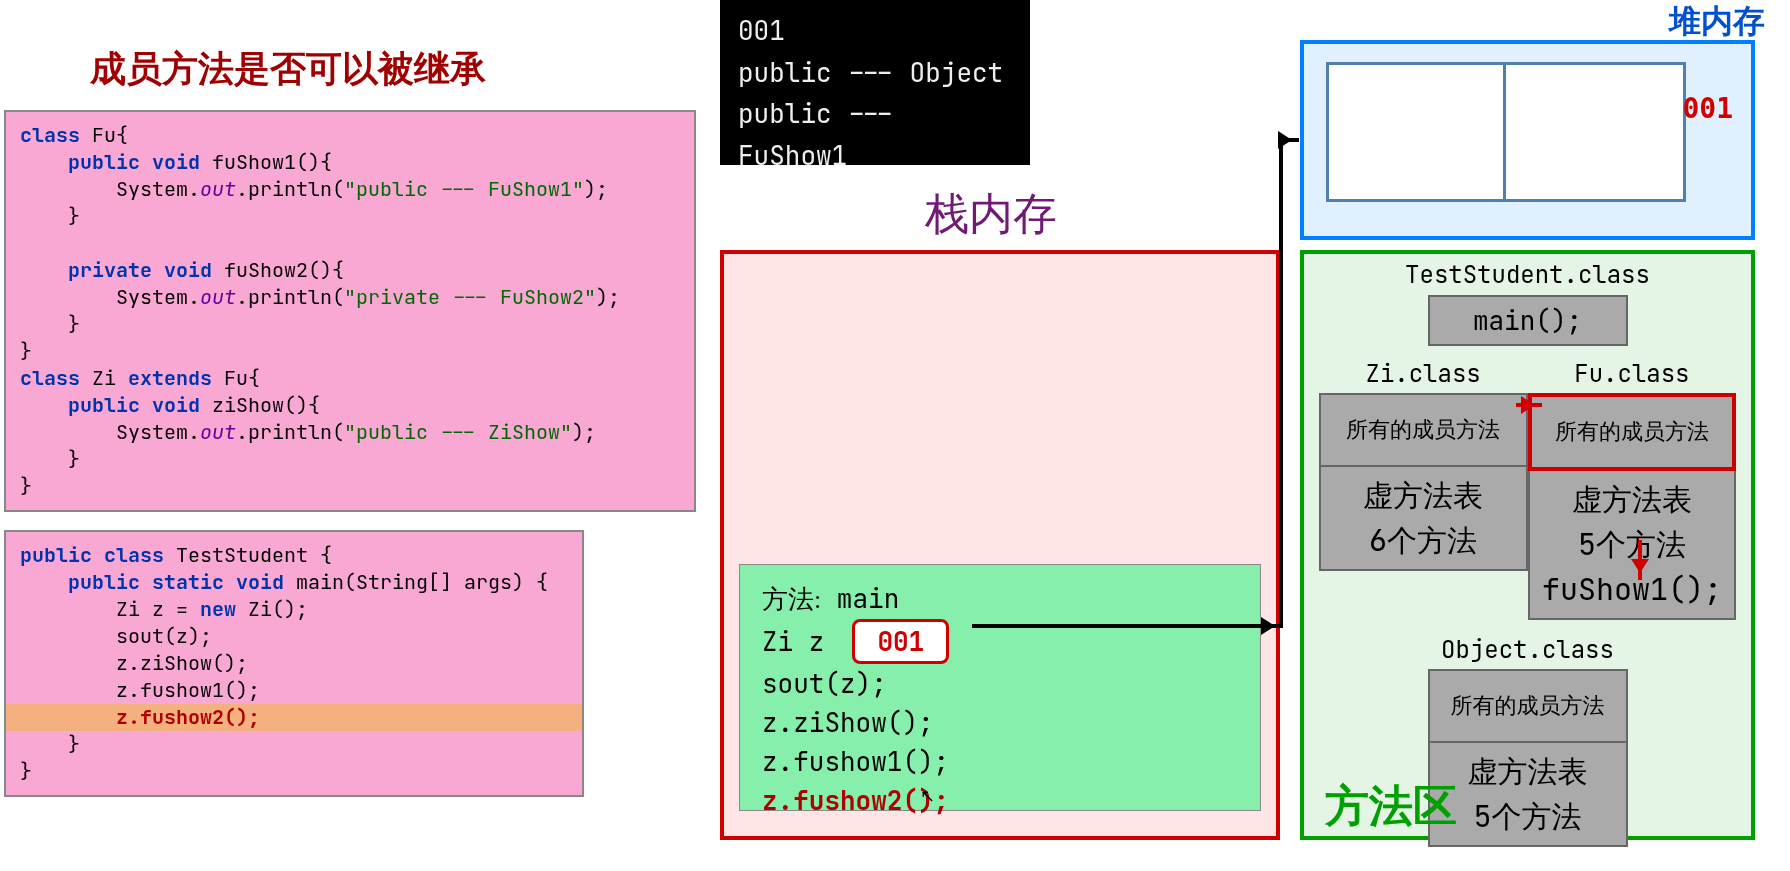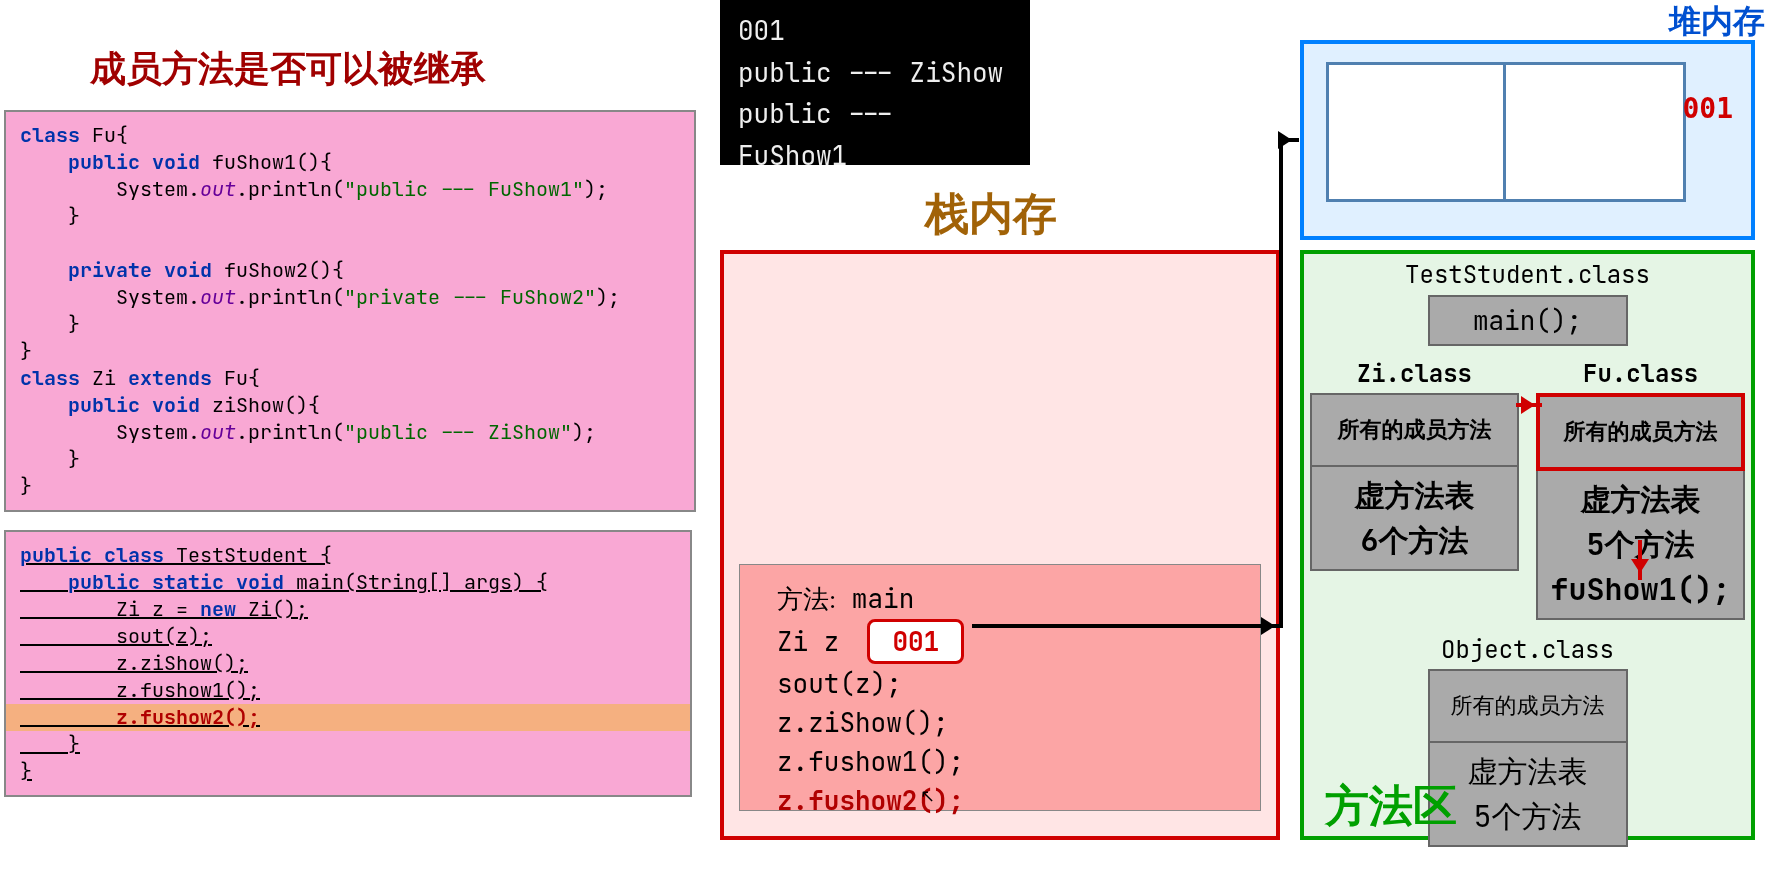--- a/index.html
+++ b/index.html
@@ -53,22 +53,22 @@
     line-height: 1.6;
     font-family: "JetBrains Mono", Consolas, monospace;
   }
   
   
   .stack-label {
     position: absolute;
     top: 185px;
     left: 925px;
     font-size: 44px;
-    font-weight: bold;
-    color: #a16207;
+    font-weight: normal;
+    color: #701a75;
   }
   .heap-label {
     position: absolute;
     top: 0px;
     right: 25px;
     font-size: 32px;
     font-weight: bold;
     color: #0050d0;
   }
   .method-area-label {
@@ -89,23 +89,23 @@
     height: 590px;
     background: #ffe5e5;
     border: 4px solid #d00000;
   }
   .stack-frame {
     position: absolute;
     top: 310px;
     left: 15px;
     right: 15px;
     bottom: 25px;
-    background: #fca5a5;
+    background: #86efac;
     border: 1px solid #888;
-    padding: 14px 37px;
+    padding: 14px 22px;
     font-size: 26px;
     line-height: 1.5;
     font-family: "JetBrains Mono", Consolas, monospace;
   }
   .addr-box {
     display: inline-block;
     border: 3px solid #d00000;
     border-radius: 8px;
     color: #d00000;
     font-weight: bold;
@@ -167,23 +167,22 @@
     background: #aaa;
     border: 2px solid #666;
     width: 200px;
     margin: 5px auto 12px;
     text-align: center;
     font-size: 26px;
     padding: 6px 0;
   }
   .class-pair {
     display: flex;
-    justify-content: space-between;
+    justify-content: center;
     margin: 0 6px;
-    font-weight: bold;
   }
   .class-col {
     width: 48%;
   }
   .class-col.red-bord .members-box { border: 4px solid #d00000; }
   .members-box {
     background: #aaa;
     border: 2px solid #666;
     text-align: center;
     font-size: 22px;
@@ -263,35 +262,35 @@
 &nbsp;&nbsp;&nbsp;&nbsp;&nbsp;&nbsp;&nbsp;&nbsp;<span class="pln">System.</span><span class="fld">out</span><span class="pln">.println(</span><span class="str">"private --- FuShow2"</span><span class="pln">);</span><br>
 &nbsp;&nbsp;&nbsp;&nbsp;<span class="pln">}</span><br>
 <span class="pln">}</span><br>
 <span class="kw">class</span><span class="pln"> Zi </span><span class="kw">extends</span><span class="pln"> Fu{</span><br>
 &nbsp;&nbsp;&nbsp;&nbsp;<span class="kw">public void</span><span class="pln"> ziShow(){</span><br>
 &nbsp;&nbsp;&nbsp;&nbsp;&nbsp;&nbsp;&nbsp;&nbsp;<span class="pln">System.</span><span class="fld">out</span><span class="pln">.println(</span><span class="str">"public --- ZiShow"</span><span class="pln">);</span><br>
 &nbsp;&nbsp;&nbsp;&nbsp;<span class="pln">}</span><br>
 <span class="pln">}</span>
 </div>
 
-<div class="code-box" style="top:530px; left:4px; width:688px;text-decoration:underline;">
+<div class="code-box" style="top:530px; left:4px; width:580px;">
 <span class="kw">public class</span><span class="pln"> TestStudent {</span><br>
 &nbsp;&nbsp;&nbsp;&nbsp;<span class="kw">public static void</span><span class="pln"> main(String[] args) {</span><br>
 &nbsp;&nbsp;&nbsp;&nbsp;&nbsp;&nbsp;&nbsp;&nbsp;<span class="pln">Zi z = </span><span class="kw">new</span><span class="pln"> Zi();</span><br>
 &nbsp;&nbsp;&nbsp;&nbsp;&nbsp;&nbsp;&nbsp;&nbsp;<span class="pln">sout(z);</span><br>
 &nbsp;&nbsp;&nbsp;&nbsp;&nbsp;&nbsp;&nbsp;&nbsp;<span class="pln">z.ziShow();</span><br>
 &nbsp;&nbsp;&nbsp;&nbsp;&nbsp;&nbsp;&nbsp;&nbsp;<span class="pln">z.fushow1();</span><br>
 <span class="hl-line">&nbsp;&nbsp;&nbsp;&nbsp;&nbsp;&nbsp;&nbsp;&nbsp;<span class="err">z.fushow2();</span></span>
 &nbsp;&nbsp;&nbsp;&nbsp;<span class="pln">}</span><br>
 <span class="pln">}</span>
 </div>
 
 <div class="console">
   <div>001</div>
-  <div>public --- ZiShow</div>
+  <div>public --- Object</div>
   <div>public --- FuShow1</div>
 </div>
 
 <div class="stack-label">栈内存</div>
 <div class="heap-label">堆内存</div>
 
 <div class="stack-box">
   <div class="stack-frame">
     <div><span style="font-family:'Microsoft YaHei';">方法:</span><span> main</span></div>
     <div><span>Zi z</span><span class="addr-box">001</span></div>

